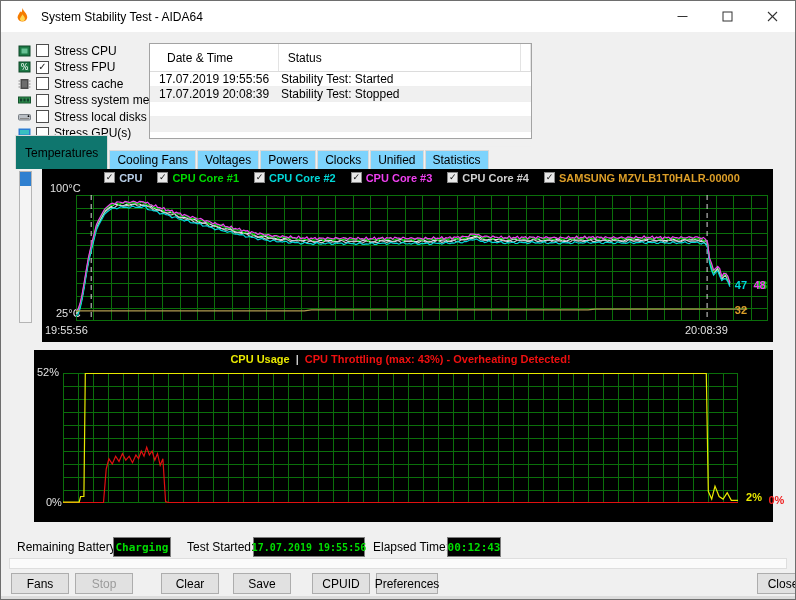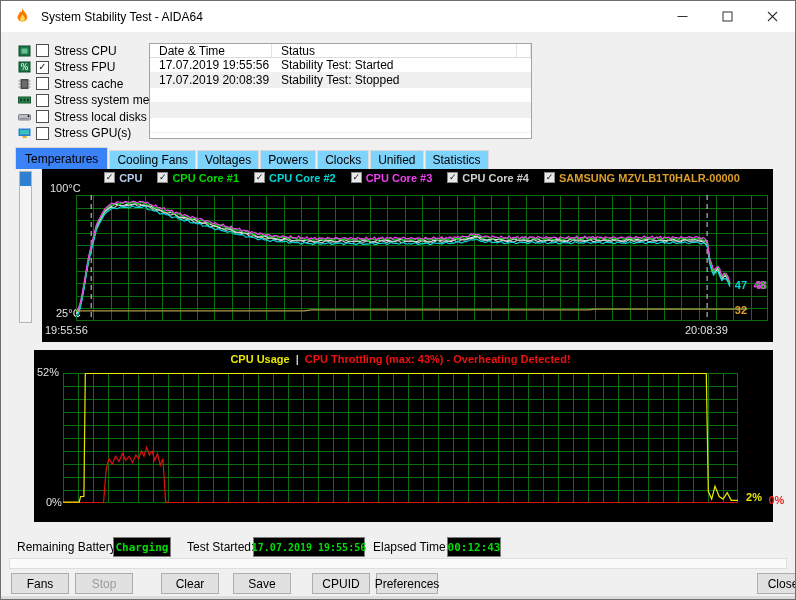--- a/index.html
+++ b/index.html
@@ -18,31 +18,31 @@
   .win-btn svg{display:block;}
   
   .stress-list{position:absolute;left:16px;top:43px;display:flex;flex-direction:column;gap:3.5px;}
   .stress-item{display:flex;align-items:center;gap:5px;height:13px;}
   .sicon{width:14px;height:12px;display:flex;align-items:center;justify-content:center;}
   .checkbox{width:13px;height:13px;background:#fff;border:1px solid #4d4d4d;display:flex;align-items:center;justify-content:center;
             font:bold 10px/10px "DejaVu Sans",sans-serif;color:#1a1a1a;}
   .checkbox.checked::after{content:"\2713";}
   
   .log-table{position:absolute;left:148px;top:42px;width:383px;height:96px;background:#fff;border:1px solid #a3a3a3;}
-  .log-header{height:14px;display:flex;align-items:stretch;border-bottom:1px solid #dcdcdc;}
+  .log-header{height:28px;display:flex;align-items:stretch;border-bottom:1px solid #dcdcdc;padding-left:8px;}
   .hcell{display:flex;align-items:center;padding-left:9px;border-right:1px solid #e3e3e3;}
   .log-row{height:15px;display:flex;align-items:stretch;border-bottom:1px solid #efefef;}
   .log-row.alt{background:#f0f0f0;}
   .rcell{display:flex;align-items:center;padding-left:9px;overflow:hidden;white-space:nowrap;}
   .c1{width:122px;}.c2{width:245px;}.c3{flex:1;}
   
   .tabs{position:absolute;left:14px;top:146px;height:22px;display:flex;align-items:flex-end;}
   .tab{height:19px;padding:2px 7px;background:#7dd3fc;border:1px solid #d9d9d9;border-bottom:none;
        display:flex;align-items:center;margin-right:1px;position:relative;}
-  .tab.active{height:22px;background:#3b82f6;z-index:2;padding:0 9px;}
+  .tab.active{height:34px;background:#0f766e;z-index:2;padding:0 9px;}
   
   .scroll-track{position:absolute;left:18px;top:170px;width:13px;height:152px;background:#f4f4f4;border:1px solid #b5b5b5;}
   .scroll-thumb{position:absolute;left:0px;top:0px;width:11px;height:14px;background:#2f80d0;}
   .chart{position:absolute;background:#000;}
   #chart-temp{left:41px;top:168px;width:731px;height:173px;}
   #chart-usage{left:33px;top:349px;width:739px;height:172px;}
   .legend{position:absolute;left:34px;top:3px;width:692px;display:flex;justify-content:center;align-items:center;gap:15px;}
   .legend-item{display:flex;align-items:flex-start;gap:4px;font-weight:bold;font-size:11px;white-space:nowrap;}
   .legend-cb{width:11px;height:11px;background:#e9e9e9;border:1px solid #8a8a8a;display:flex;align-items:center;justify-content:center;
              font:bold 9px/9px "DejaVu Sans",sans-serif;color:#111;}

